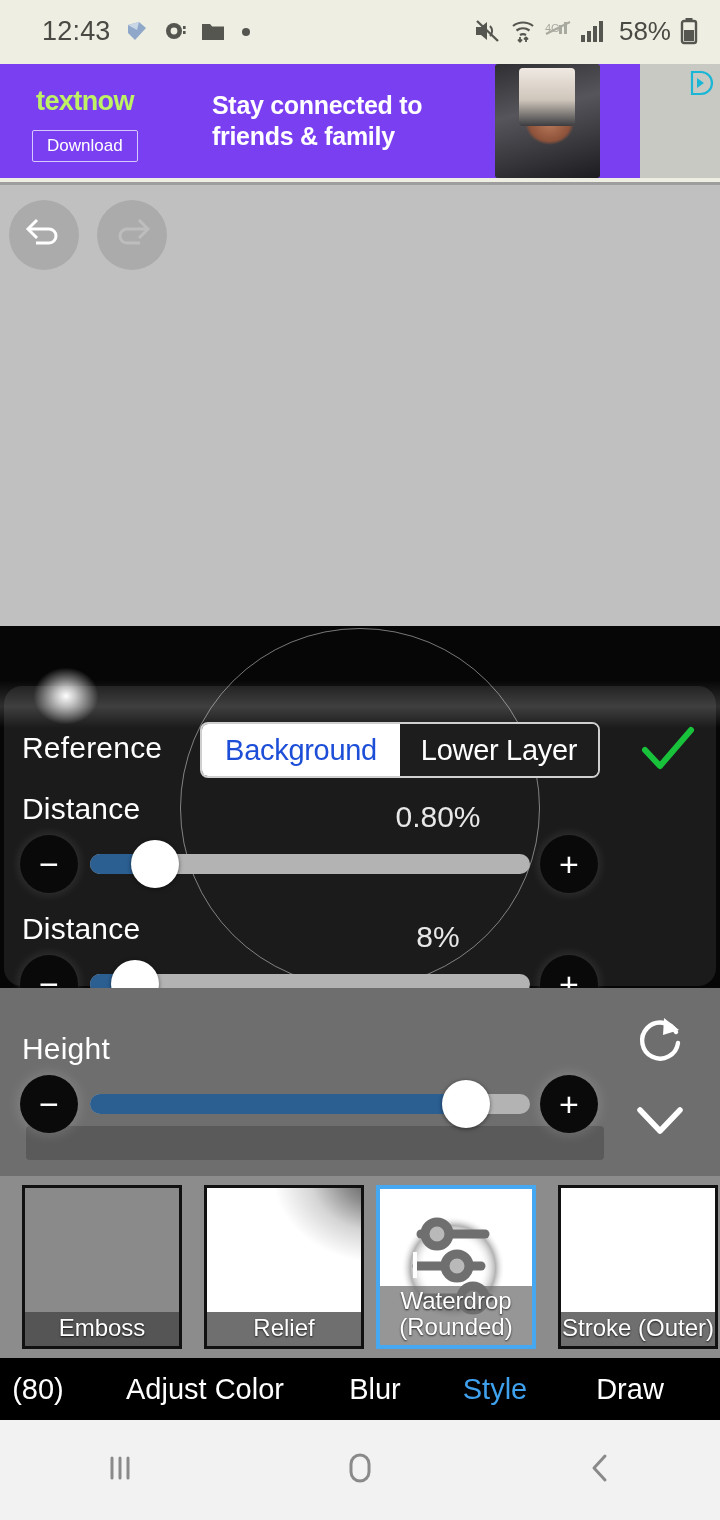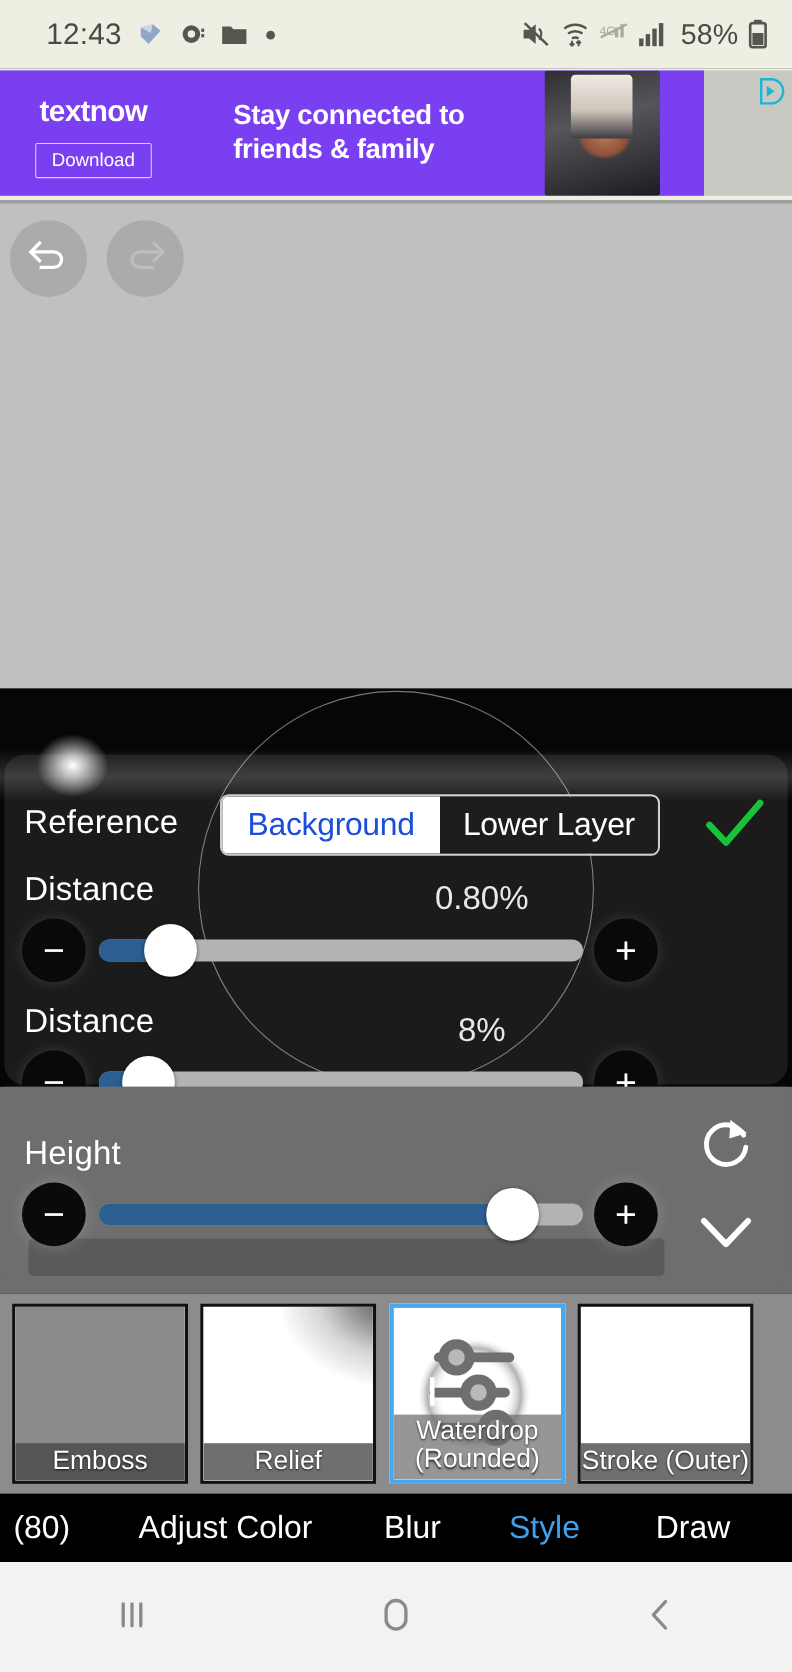--- a/index.html
+++ b/index.html
@@ -29,21 +29,21 @@
   .ad-wrap {
     position:absolute; top:62px; left:0; width:720px; height:120px;
     background:#eeeee2;
   }
   .ad-banner {
     position:absolute; left:0; top:2px; width:640px; height:114px;
     background:#7b3ff2; overflow:hidden;
   }
   .ad-logo {
     position:absolute; left:36px; top:22px;
-    font-size:27px; color:#ffffff; font-weight:700; letter-spacing:-.6px;
+    font-size:27px; color:#bef264; font-weight:700; letter-spacing:-.6px;
   }
   .ad-logo b { font-weight:900; }
   .ad-dl {
     position:absolute; left:32px; top:66px;
     border:1.5px solid #d8c8ff; color:#fff; font-size:17px;
     padding:5px 14px; border-radius:2px;
   }
   .ad-txt {
     position:absolute; left:212px; top:26px;
     color:#fff; font-size:25px; font-weight:900; line-height:1.25;
@@ -161,21 +161,21 @@
   }
 
   .side-icon { position:absolute; right:32px; }
 
   
   .presets {
     position:absolute; top:1176px; left:0; width:720px; height:182px;
     background:#8c8c8c; display:flex; align-items:flex-start; padding-top:9px;
   }
   .preset {
-    position:relative; width:160px; height:164px; margin-left:11px;
+    position:relative; width:160px; height:164px; margin-left:22px;
     border:3px solid #111; background:#fff; overflow:hidden;
   }
   .preset.sel { border:4px solid #45a8f0; margin-left:12px; }
   .preset .thumb-img { position:absolute; inset:0; }
   .preset .cap {
     position:absolute; left:0; bottom:0; width:100%;
     color:#fff; font-size:24px; text-align:center; line-height:1.08;
     padding:3px 0 5px; background:rgba(70,70,70,.78);
     text-shadow:0 1px 2px rgba(0,0,0,.8);
   }

